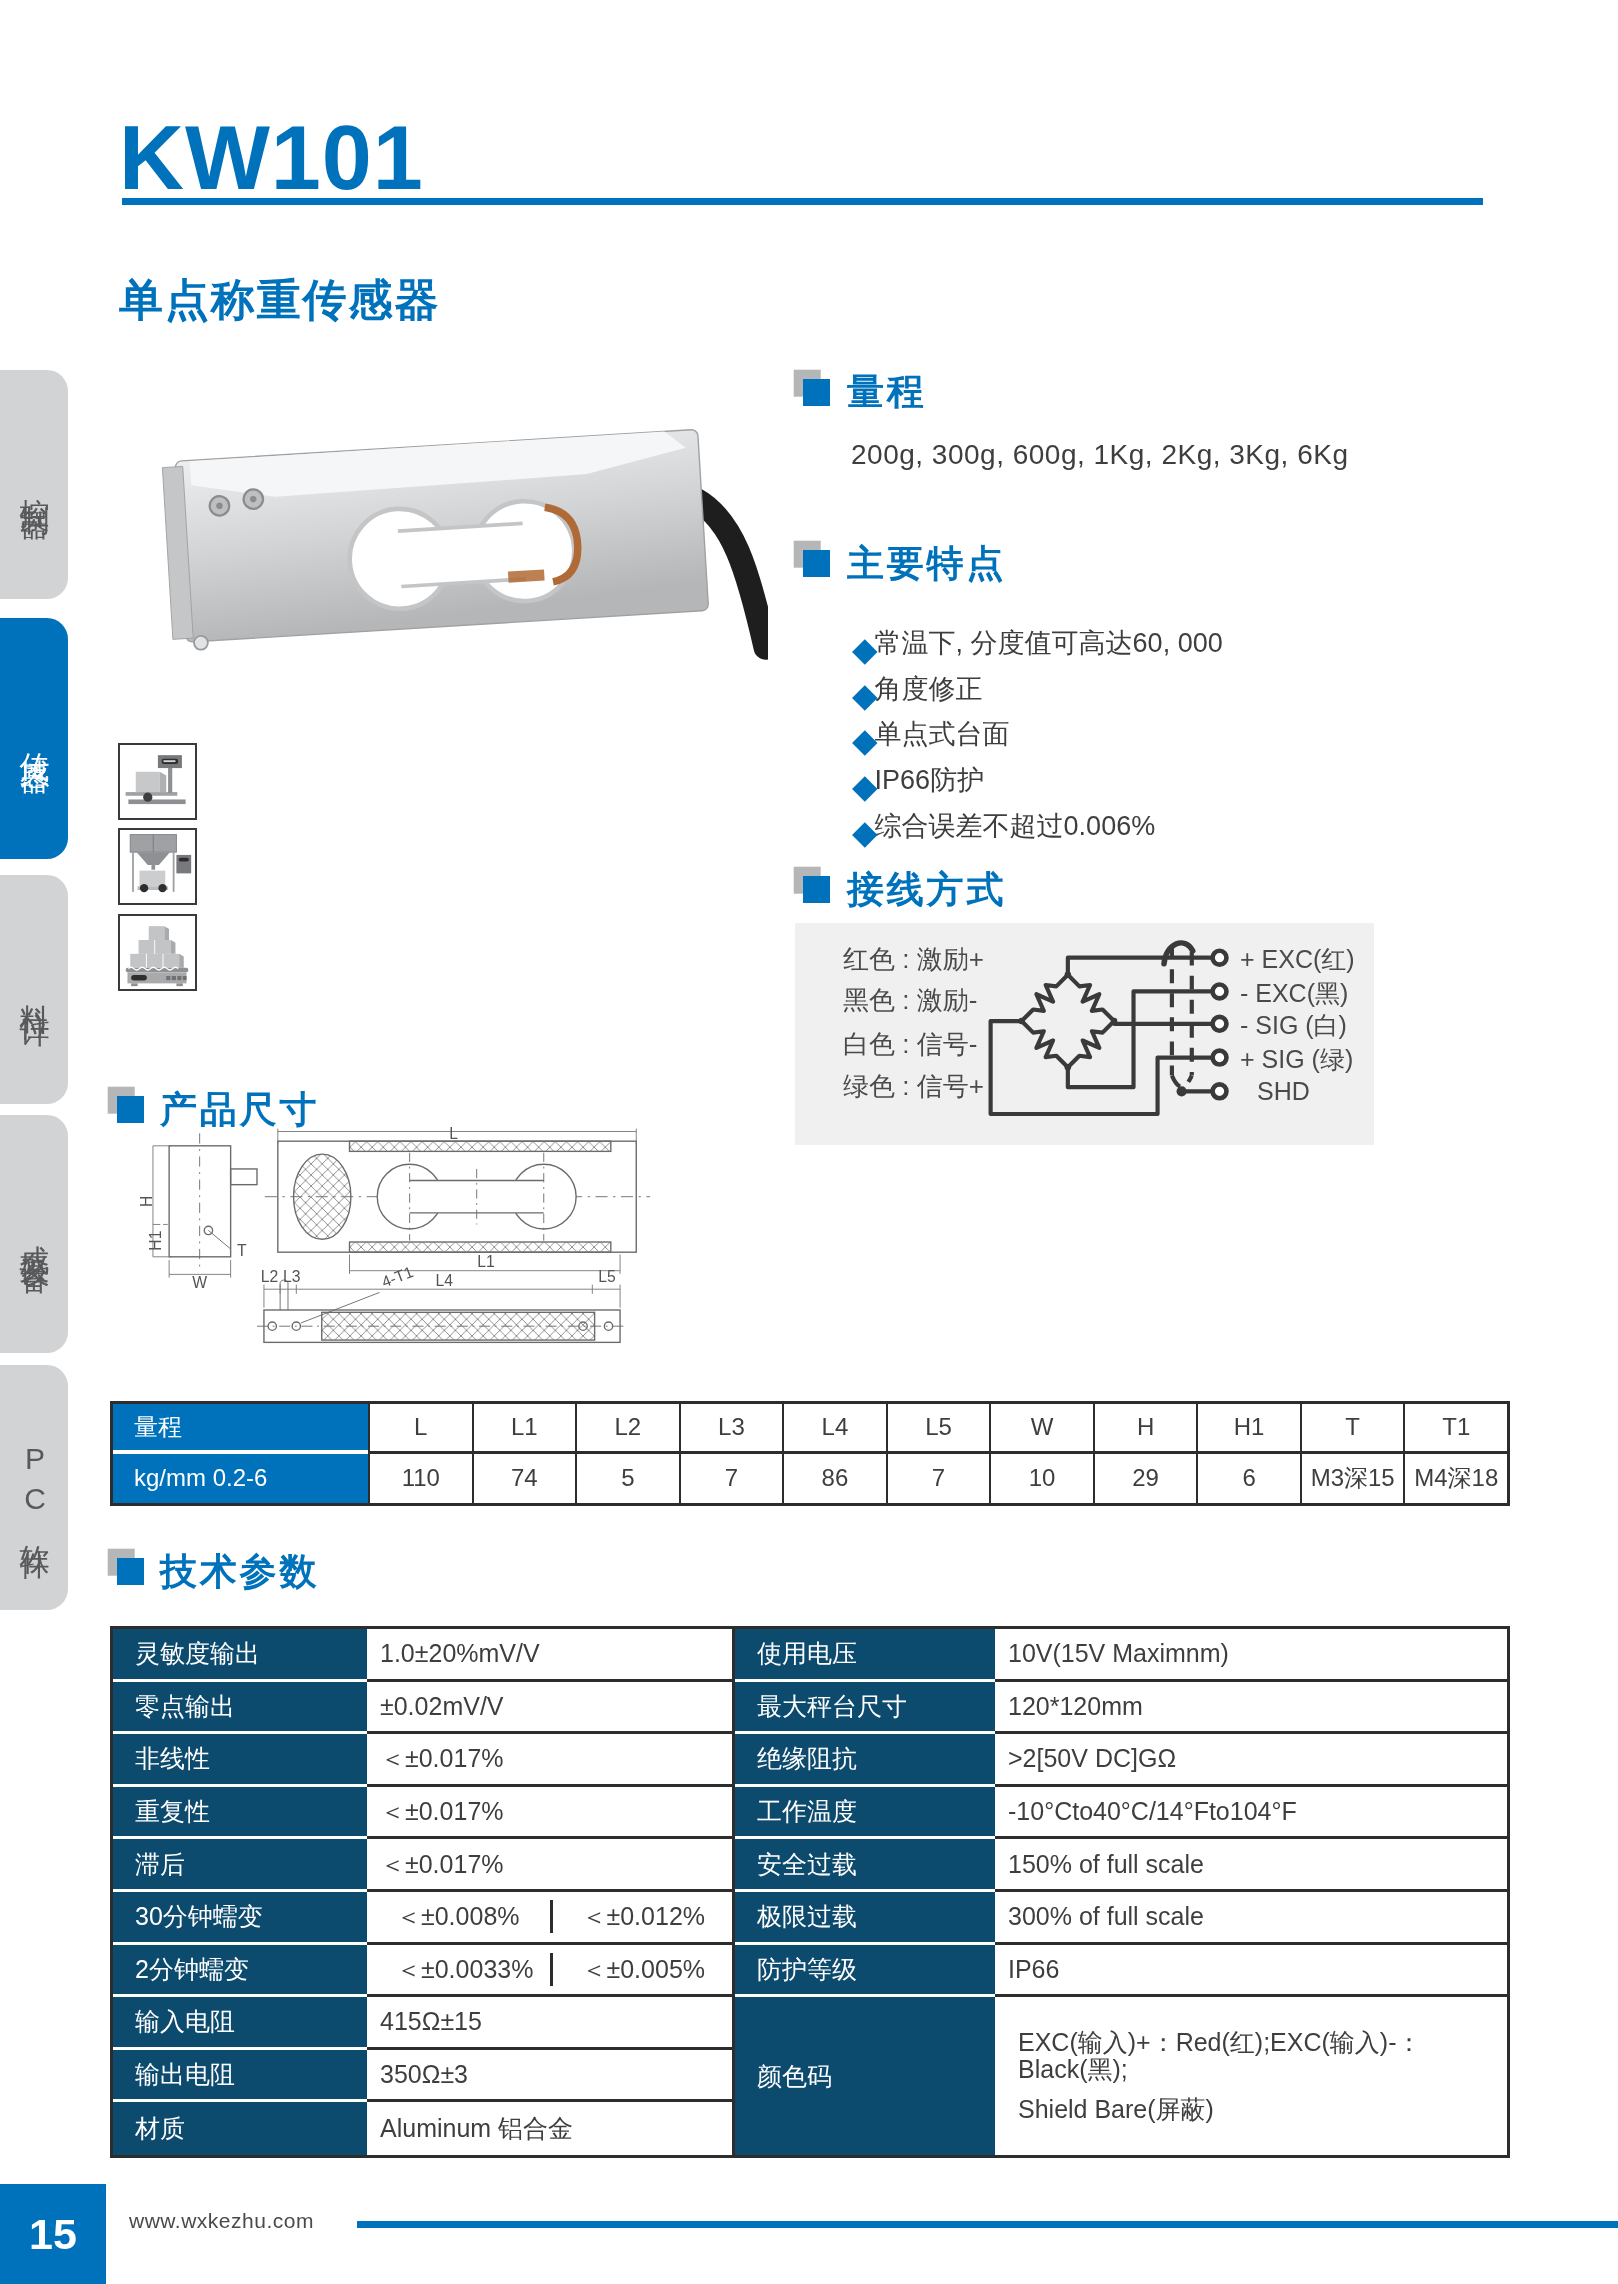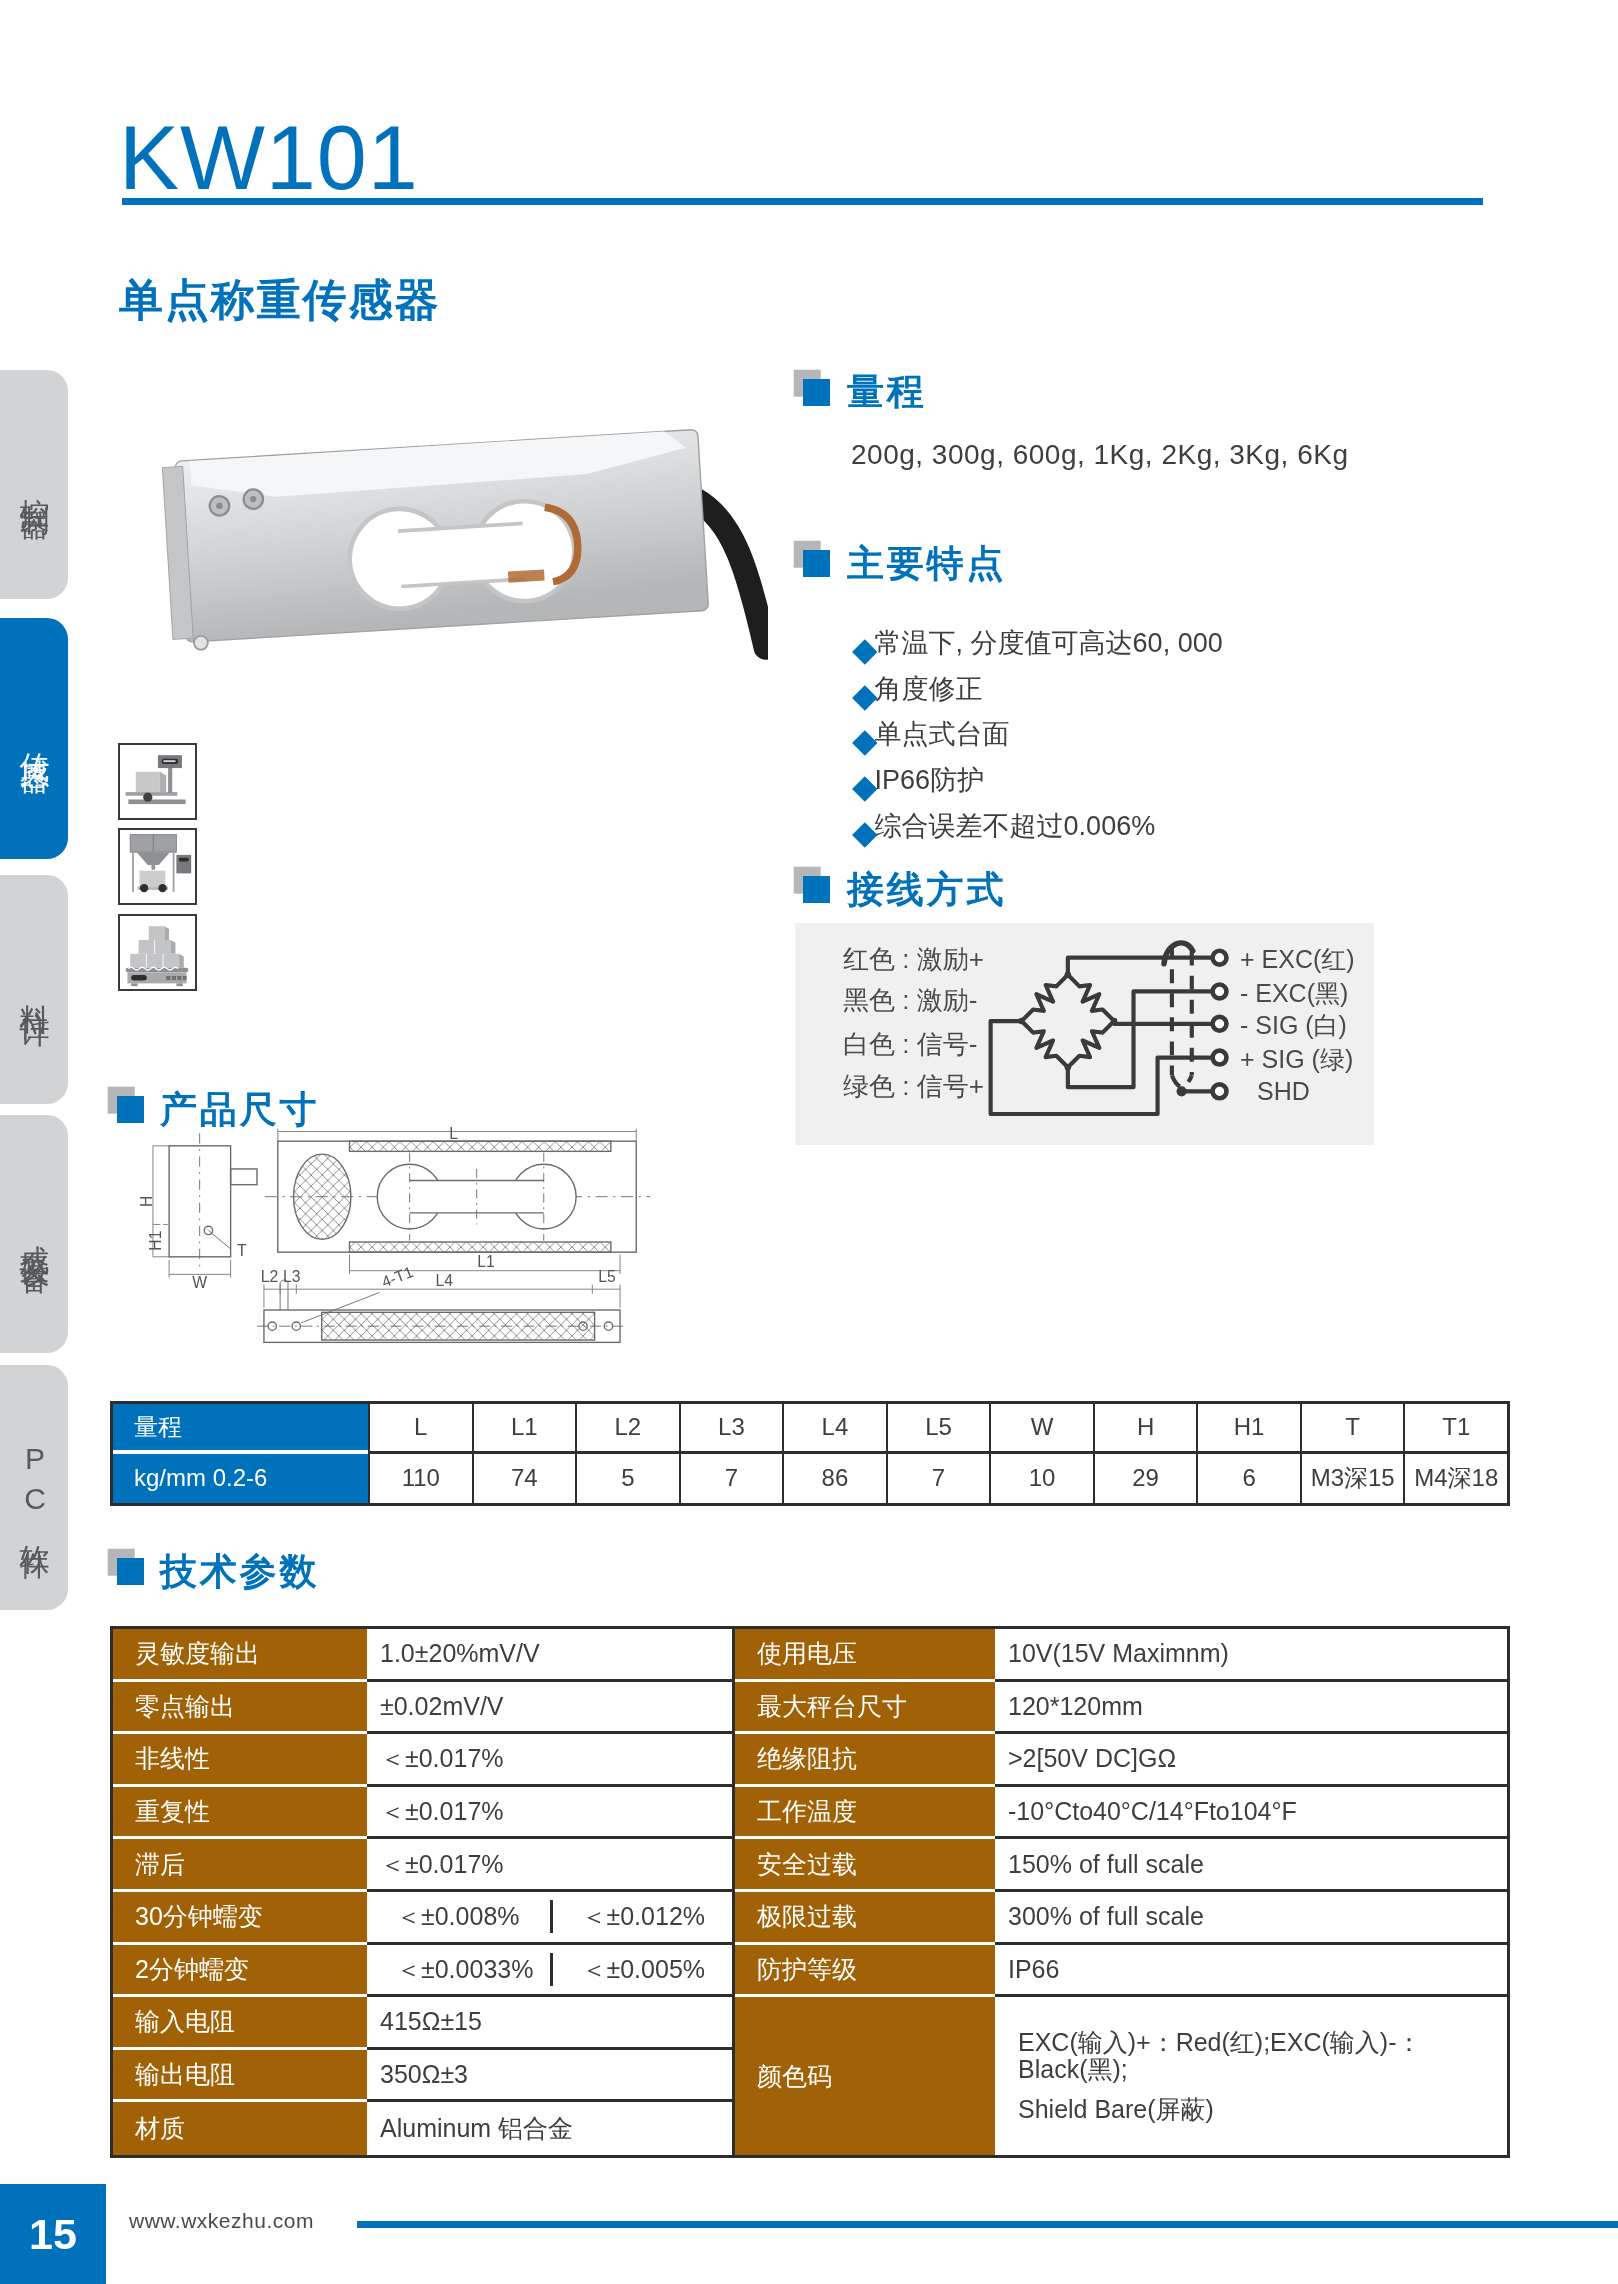--- a/index.html
+++ b/index.html
@@ -1,21 +1,21 @@
 <!DOCTYPE html>
 <html style="font-size:7.4px"><head>
 <meta charset="utf-8">
 <style>
   html,body{margin:0;padding:0;background:#888;}
   .page{position:relative;width:1619px;height:2284px;background:#ffffff;overflow:hidden;
         font-family:"Liberation Sans","DejaVu Sans",sans-serif;}
   .abs{position:absolute;}
 
   
-  .title{left:119px;top:107px;font-size:90px;font-weight:normal;color:#0072BC;letter-spacing:0.9px;}
+  .title{left:119px;top:107px;font-size:90px;font-weight:bold;color:#0072BC;letter-spacing:0.9px;}
   .rule{left:122px;top:198px;width:1361px;height:6.5px;background:#0072BC;}
   .subtitle{left:119px;top:271px;font-size:44px;font-weight:bold;color:#0072BC;letter-spacing:1.9px;}
 
   
   .tab{left:0;width:68px;border-radius:0 21px 21px 0;background:#D1D3D4;color:#58595B;
        display:flex;align-items:center;justify-content:center;
        writing-mode:vertical-rl;text-orientation:upright;letter-spacing:6.5px;font-size:30px;}
   .tab.active{background:#0072BC;color:#ffffff;}
   .tab1{top:370px;height:229px;}
   .tab2{top:618px;height:241px;}
@@ -46,21 +46,21 @@
             padding-left:21px;box-sizing:border-box;}
   .dim-blue.hdr{border-bottom:4.6px solid #ffffff;}
   .dim-cell{background:#fff;color:#3E3E3E;font-size:24px;display:flex;align-items:center;
             justify-content:center;border-left:2.8px solid #2D2D2D;box-sizing:border-box;}
   .dim-cell.hdr{border-bottom:3.7px solid #2D2D2D;}
 
   
   .spec-table{left:110px;top:1626px;width:1400px;height:532px;border:3.7px solid #2D2D2D;
               display:grid;grid-template-columns:254px 368px 260px 1fr;grid-auto-rows:1fr;
               background:#fff;box-sizing:border-box;}
-  .sl{background:#a16207;color:#fff;font-size:25px;display:flex;align-items:center;
+  .sl{background:#0c4a6e;color:#fff;font-size:25px;display:flex;align-items:center;
       padding-left:22px;border-bottom:3.7px solid #ffffff;box-sizing:border-box;}
   .sv{background:#fff;color:#3E3E3E;font-size:25px;display:flex;align-items:center;
       padding-left:13px;border-bottom:3.7px solid #2D2D2D;box-sizing:border-box;}
   .sv.c1{border-right:3.7px solid #2D2D2D;}
   .sv.split{padding:0;display:grid;grid-template-columns:1fr 1fr;}
   .sv .half{display:flex;align-items:center;padding-left:29px;box-sizing:border-box;}
   .sv .half.h2{border-left:3.7px solid #2D2D2D;}
   .nob{border-bottom:none !important;}
   .span3{grid-row:span 3;}
   .sv.lines{flex-direction:column;align-items:flex-start;justify-content:center;gap:12px;

